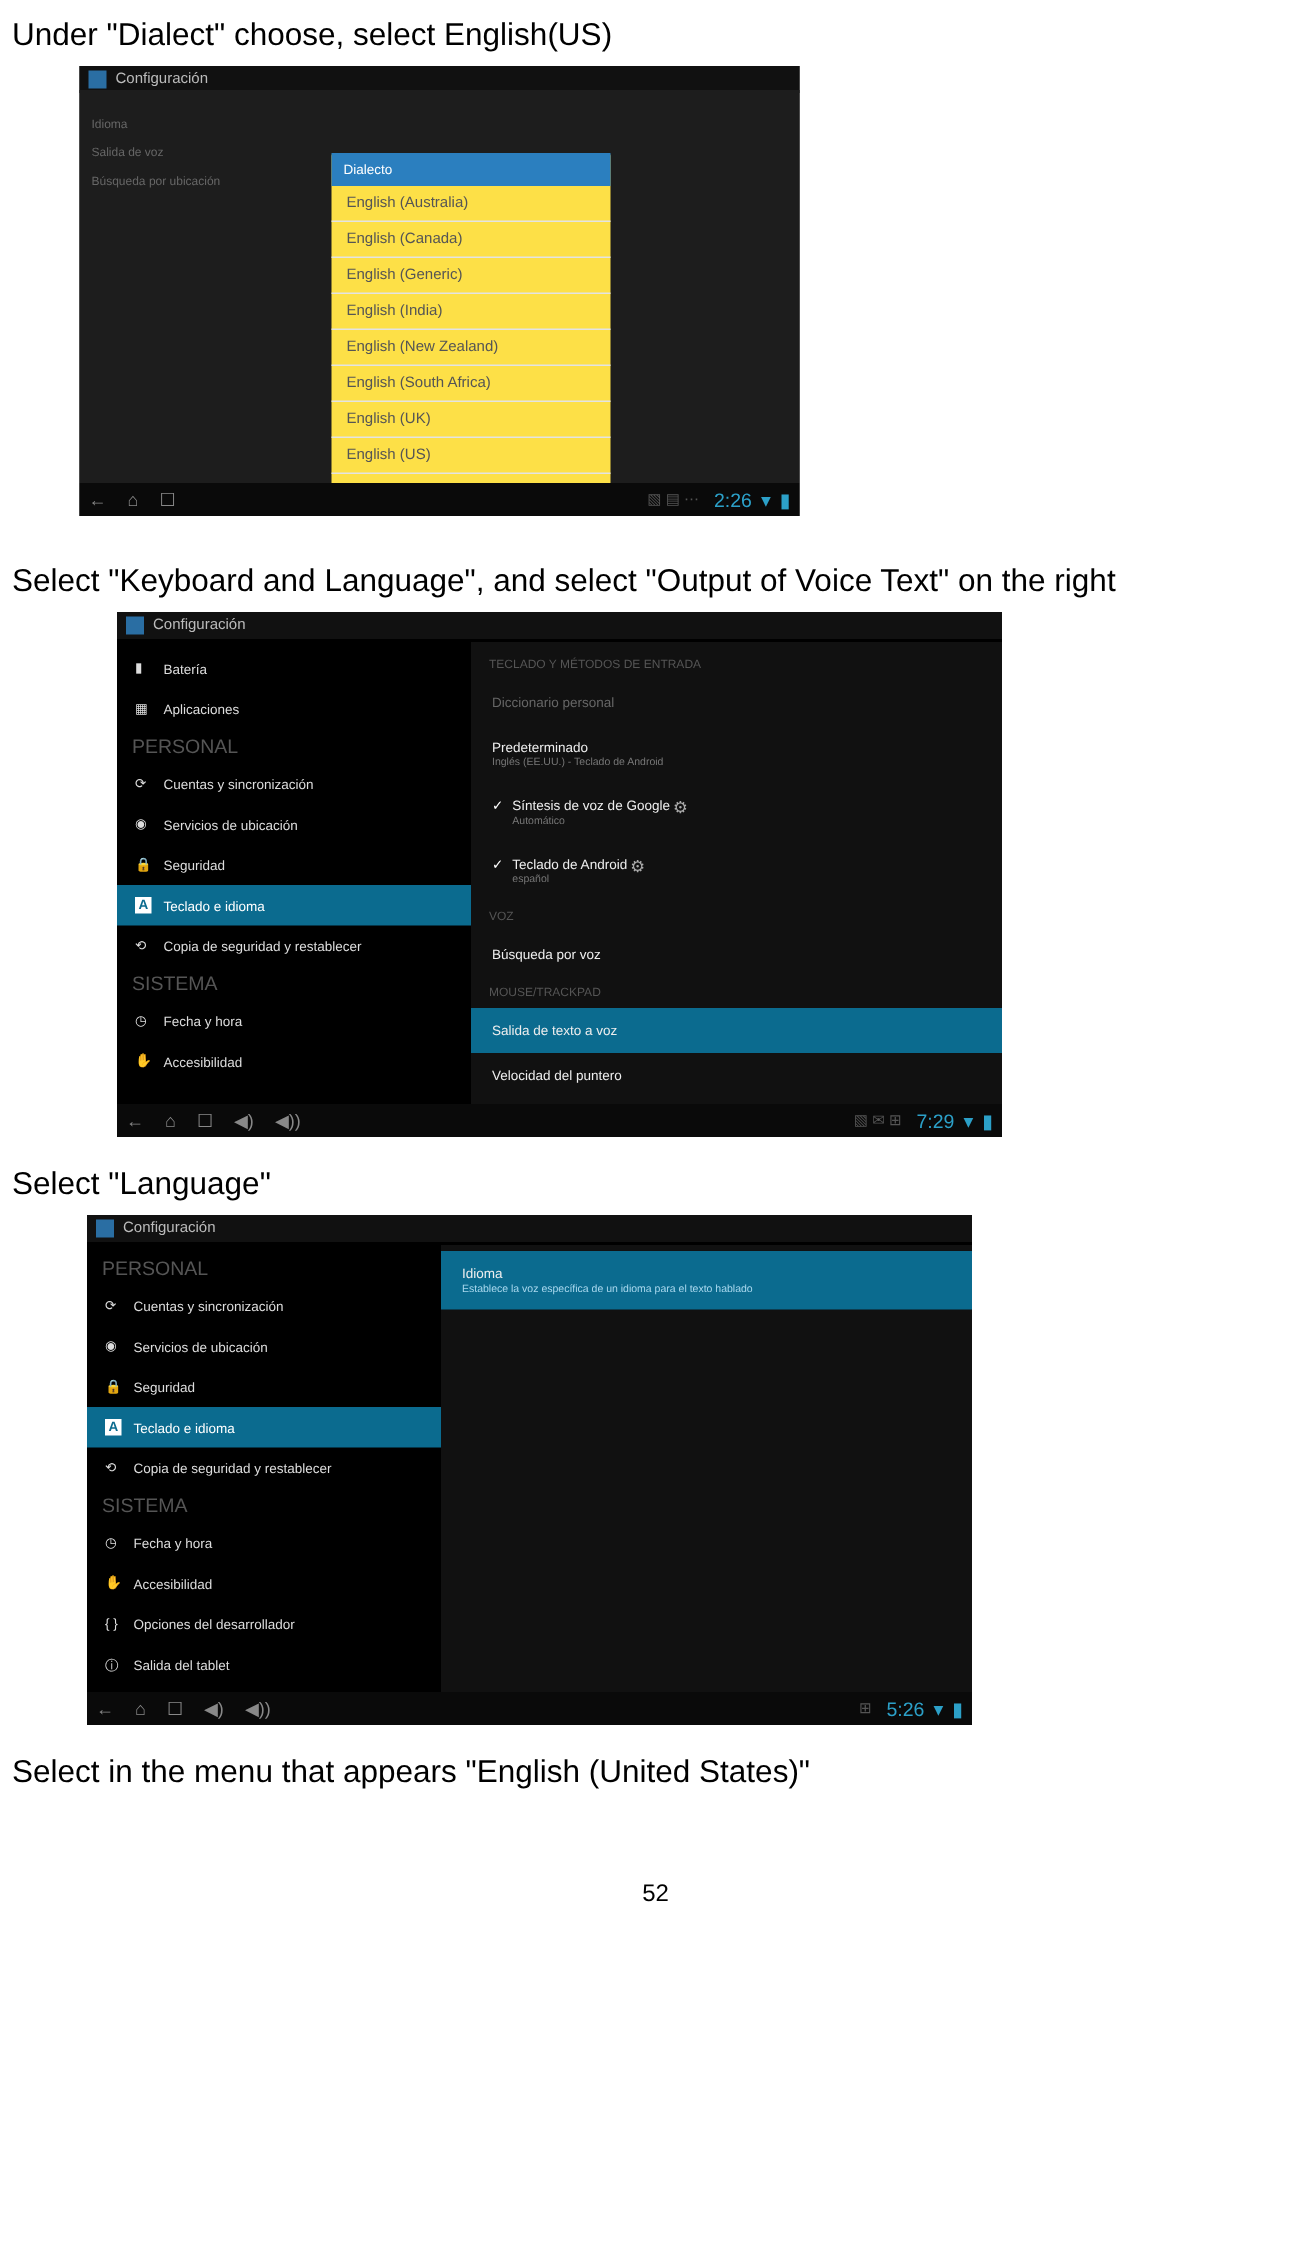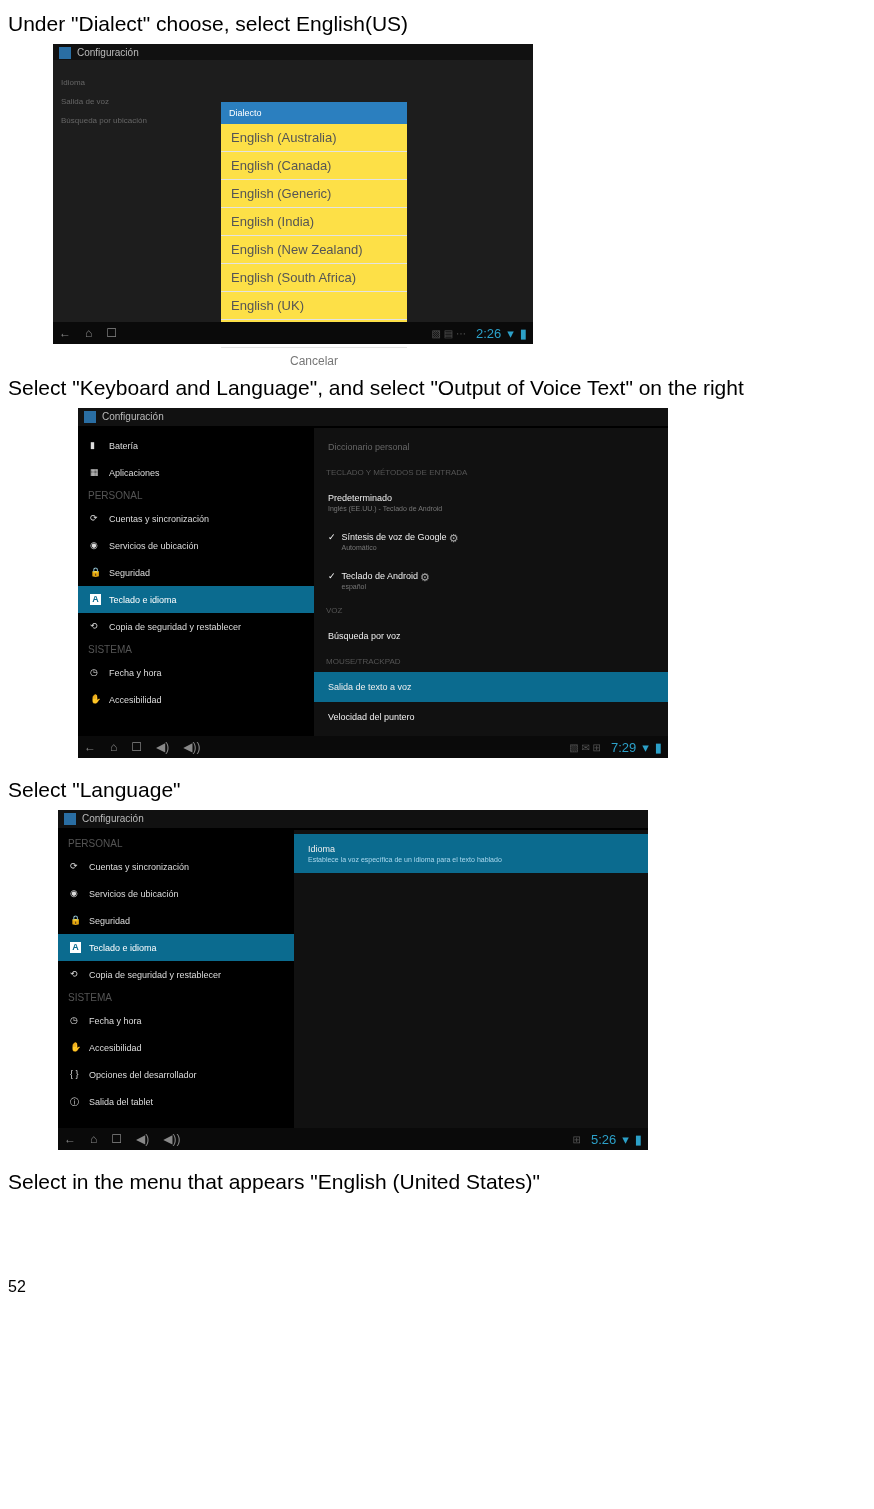--- a/index.html
+++ b/index.html
@@ -72,34 +72,34 @@
   }
   .dialog-title {
     background:#2b7fbf; color:#fff;
     padding:6px 8px;
     font-size:9px;
   }
   .dialog-item {
     padding:6px 10px;
     border-bottom:1px solid #e3e3e3;
     color:#555;
-    font-size:13px;
+    font-size:10px;
   }
   .dialog-cancel {
     text-align:center;
     padding:6px 0;
     color:#777;
     font-size:12px;
   }
 
   
   .set-body { position:absolute; top:20px; left:0; right:0; bottom:22px; display:flex;}
   .left-col { width:40%; background:#000; padding-top:4px; box-sizing:border-box;}
   .right-col { flex:1; background:#111; padding:4px 0;}
-  .cat { color:#555; font-size:10px; padding:4px 10px; text-transform:uppercase;}
+  .cat { color:#555; font-size:13px; padding:4px 10px; text-transform:uppercase;}
   .litem {
     color:#ddd; font-size:9px;
     padding:8px 12px;
     display:flex; align-items:center;
     gap:8px;
   }
   .litem.sel { background:#0b6b8f; color:#fff; }
   .li-icon { width:11px; height:11px; display:inline-block; }
   .ri {
     padding:10px 14px;
@@ -107,21 +107,21 @@
     color:#eee;
   }
   .ri .sub { color:#777; font-size:7px; display:block; margin-top:2px;}
   .ri.sel { background:#0b6b8f; }
   .ri.header { color:#555; font-size:8px; padding:6px 12px; text-transform:uppercase;}
   .ri.with-check { display:flex; align-items:flex-start; gap:2px;}
   .ri .check::before { content:"✓"; color:#fff; margin-right:4px;}
   .ri .slider-icon { float:right; color:#aaa; font-size:11px;}
   .lang-selected .sub2 { color:#a9d8ee; font-size:7px; display:block; margin-top:2px;}
 
-  .page-number { text-align:left; font-size:16px; margin-top:84px;}
+  .page-number { text-align:center; font-size:16px; margin-top:60px;}
 
   .spacer { height:8px; }
 </style>
 </head>
 <body>
 
 <div class="instruction">Under "Dialect" choose, select English(US)</div>
 
 <div class="screenshot sc1">
   <div class="android-header">
@@ -206,22 +206,22 @@
       <div class="litem">
           <span class="li-icon">◷</span>
           <span>Fecha y hora</span>
         </div>
       <div class="litem">
           <span class="li-icon">✋</span>
           <span>Accesibilidad</span>
         </div>
     </div>
     <div class="right-col">
+      <div class="ri header">TECLADO Y MÉTODOS DE ENTRADA</div>
       <div class="ri" style="color:#666;">Diccionario personal</div>
-      <div class="ri header">TECLADO Y MÉTODOS DE ENTRADA</div>
       <div class="ri"><span>Predeterminado</span><span class="sub">Inglés (EE.UU.) - Teclado de Android</span></div>
       <div class="ri with-check">
           <span class="check"></span>
           <span><span>Síntesis de voz de Google</span><span class="sub">Automático</span></span>
           <span class="slider-icon">⚙</span>
         </div>
       <div class="ri with-check">
           <span class="check"></span>
           <span><span>Teclado de Android</span><span class="sub">español</span></span>
           <span class="slider-icon">⚙</span>

